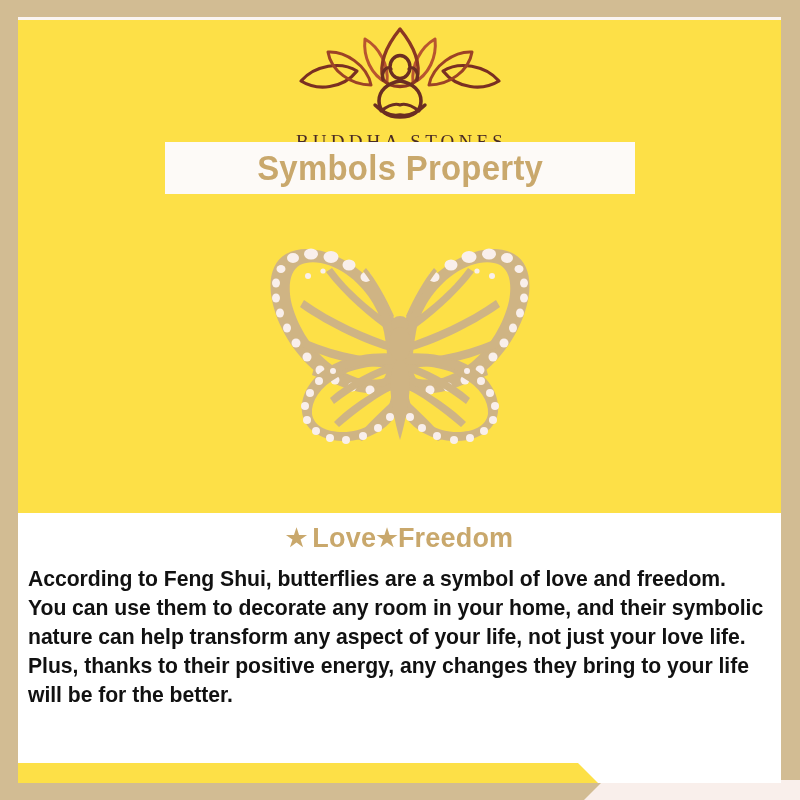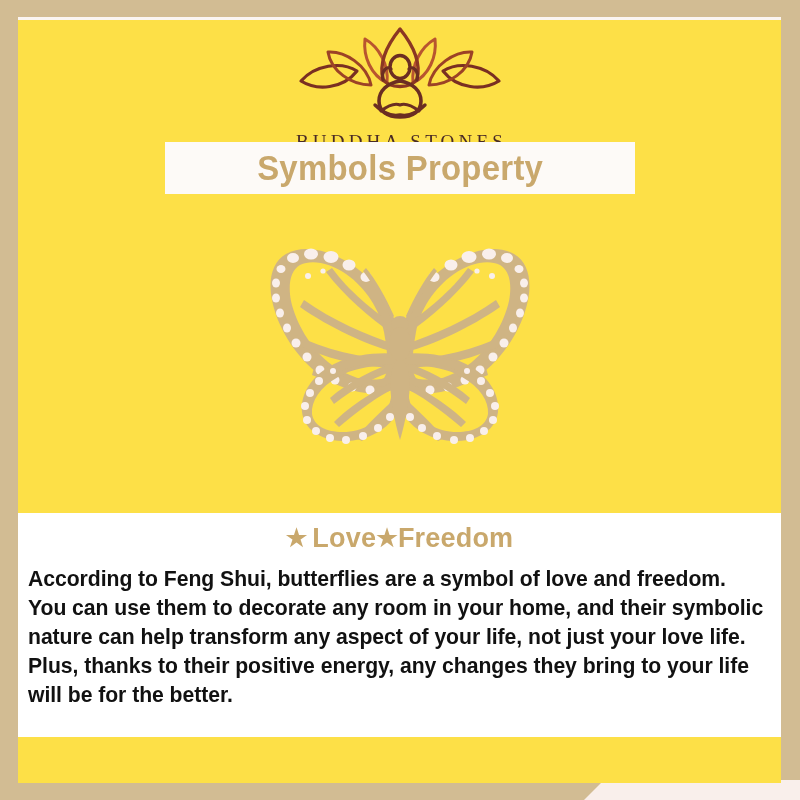--- a/index.html
+++ b/index.html
@@ -138,21 +138,21 @@
     transform-origin: left center;
     white-space: nowrap;
   }
 
   
   .content-card {
     position: absolute;
     left: 0px;
     top: 496px;
     width: 763px;
-    height: 224px;
+    height: 288px;
     background: #ffffff;
     clip-path: polygon(0 0, 763px 0, 763px 270px, 580px 270px, 560px 250px, 0 250px);
   }
 
   .heading-row {
     position: absolute;
     left: 0;
     top: 10px;
     width: 763px;
     text-align: center;

